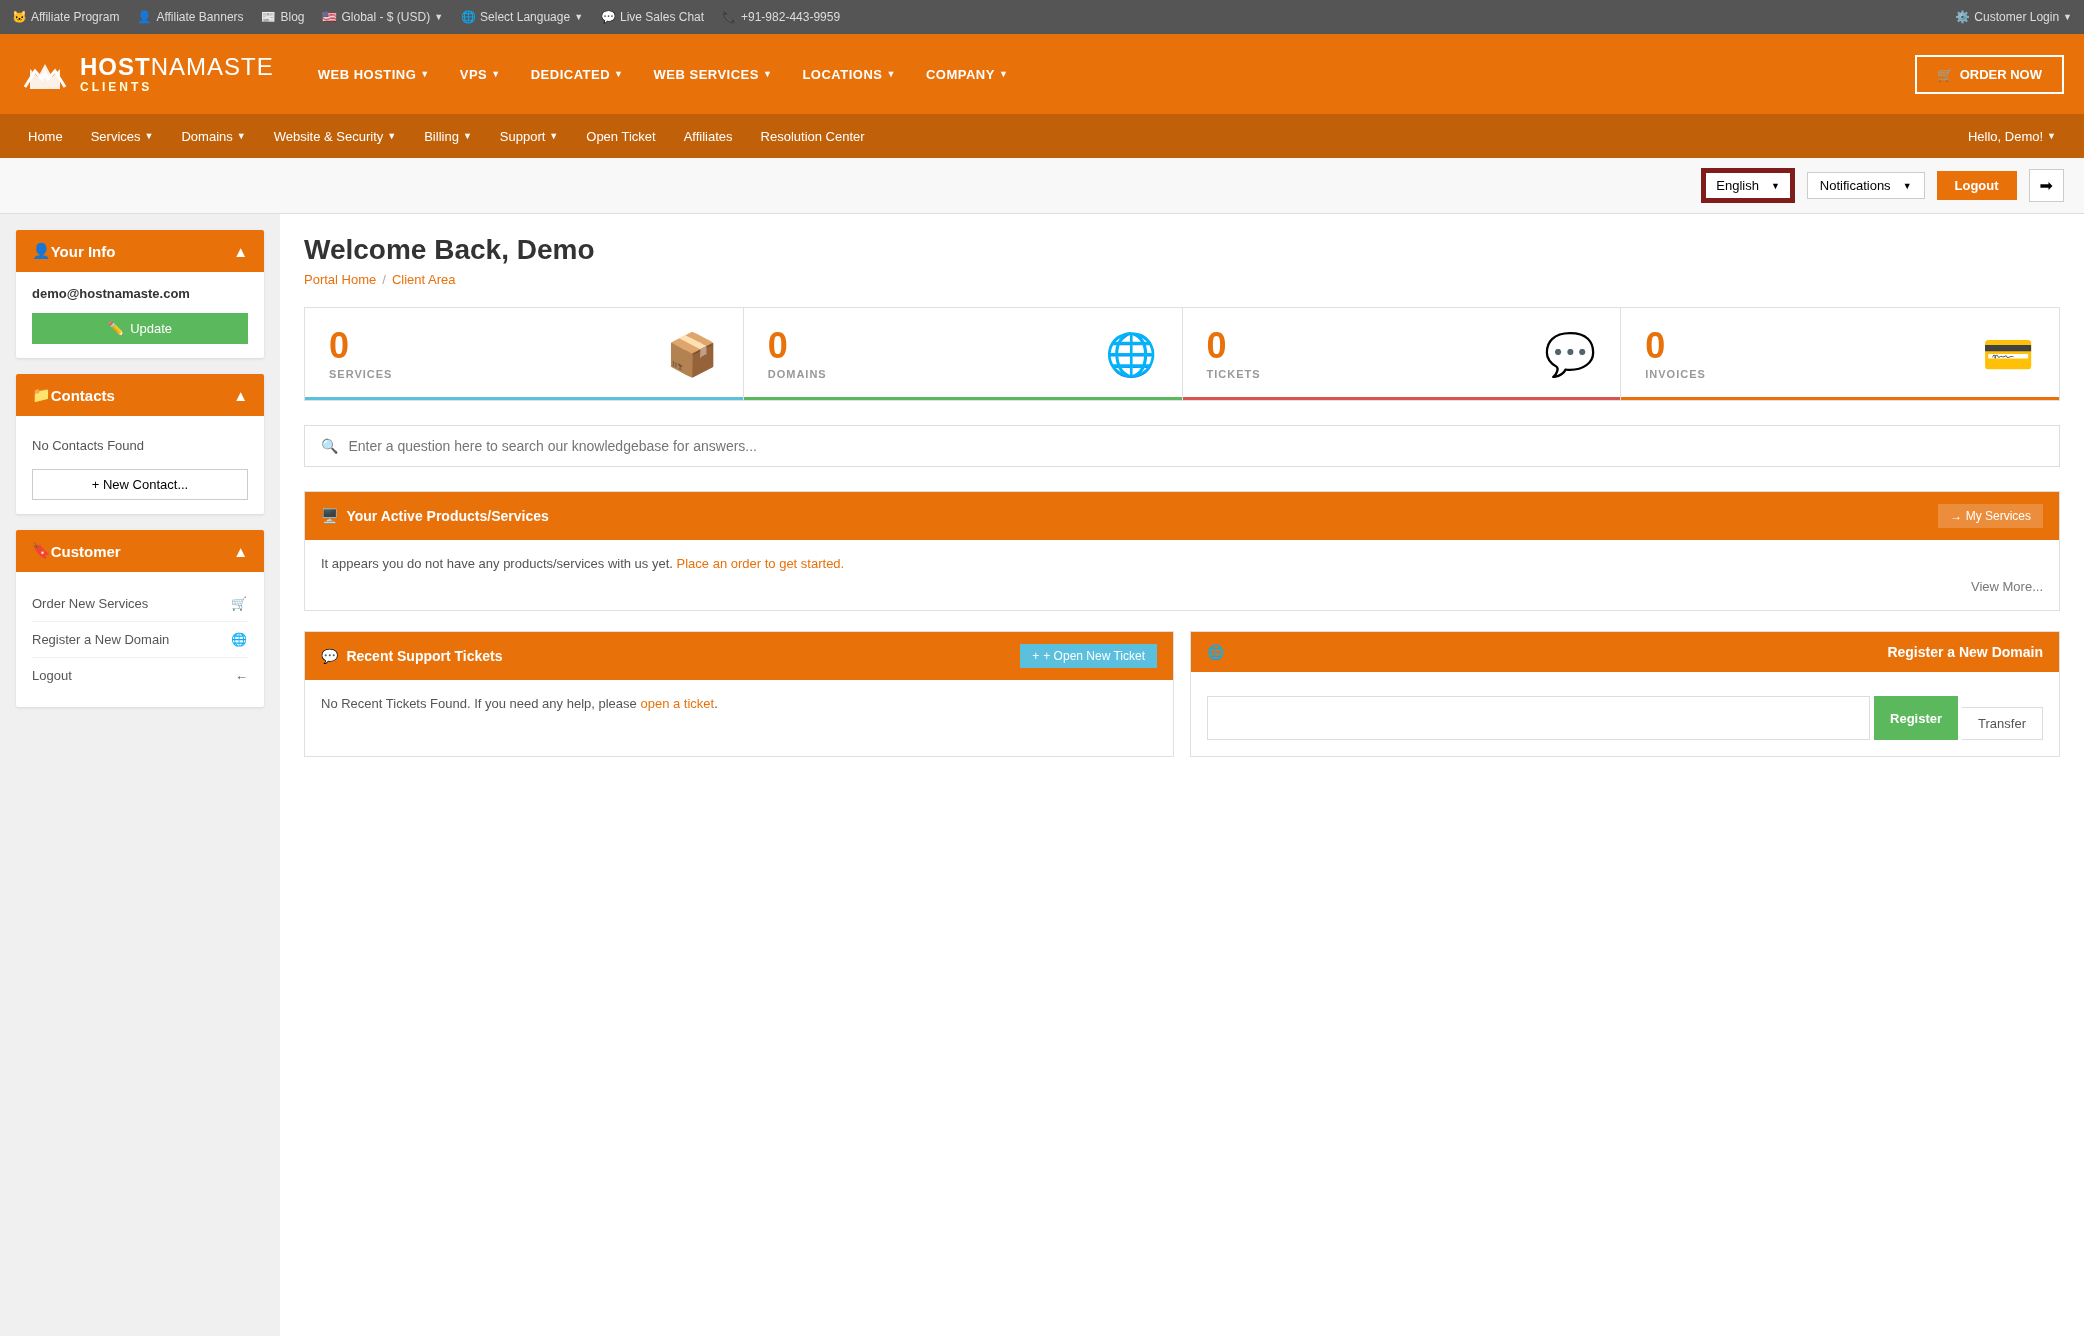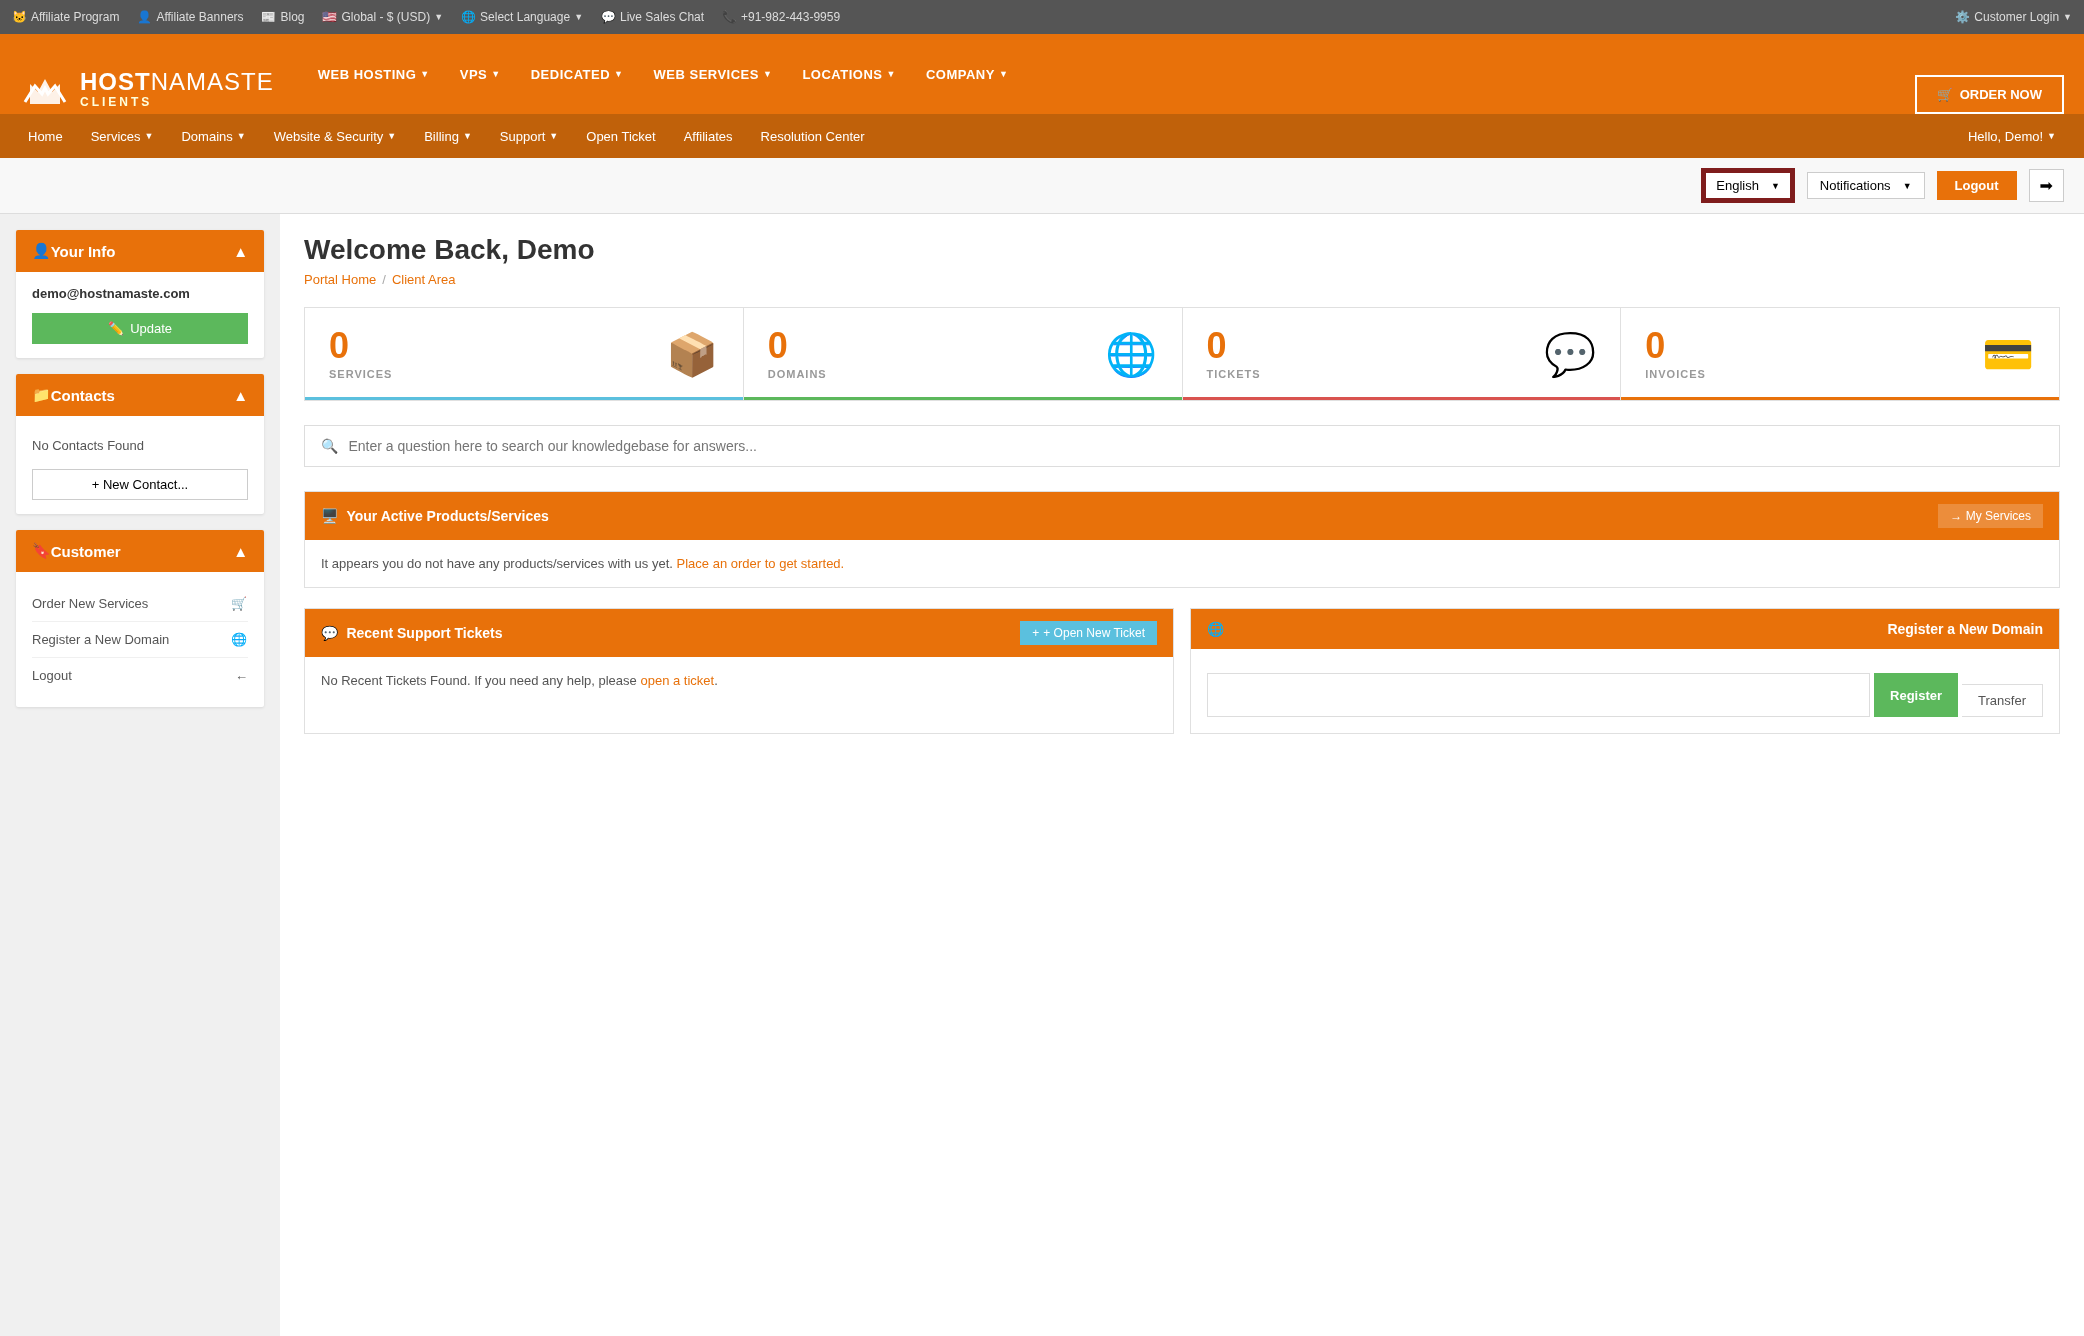--- a/index.html
+++ b/index.html
@@ -16,21 +16,21 @@
       height: 34px;
       gap: 18px;
     }
     .top-bar a { color: #ddd; text-decoration: none; display: flex; align-items: center; gap: 4px; }
     .top-bar .spacer { flex: 1; }
 
     
     .header {
       background: #e8710a;
       display: flex;
-      align-items: flex-end;
+      align-items: center;
       padding: 0 20px;
       height: 80px;
     }
     .logo-area { display: flex; align-items: center; gap: 10px; color: white; font-size: 22px; font-weight: bold; }
     .logo-icon { width: 50px; height: 50px; }
     .logo-text { display: flex; flex-direction: column; line-height: 1.1; }
     .logo-text .host { font-size: 24px; font-weight: 900; letter-spacing: 1px; }
     .logo-text .clients { font-size: 12px; letter-spacing: 3px; color: #ffd; }
     .nav-main { display: flex; align-items: center; gap: 2px; margin-left: 30px; flex: 1; }
     .nav-main a {
@@ -615,20 +615,23 @@
         <span style="margin-left:8px;">Your Active Products/Services</span>
         <button class="my-services-btn" style="margin-left:auto;">
           <span>→ My Services</span>
         </button>
       </div>
       <div class="section-body">
         <p>
           <span>It appears you do not have any products/services with us yet.</span>
           <a class="order-link"> <span>Place an order to get started.</span></a>
         </p>
+        <div class="view-more">
+          <span>View More...</span>
+        </div>
       </div>
     </div>
 
     <div class="bottom-row">
 
       <div class="section-card">
         <div class="section-header">
           <span>💬</span>
           <span style="margin-left:8px;">Recent Support Tickets</span>
           <button class="open-ticket-btn" style="margin-left:auto;">

